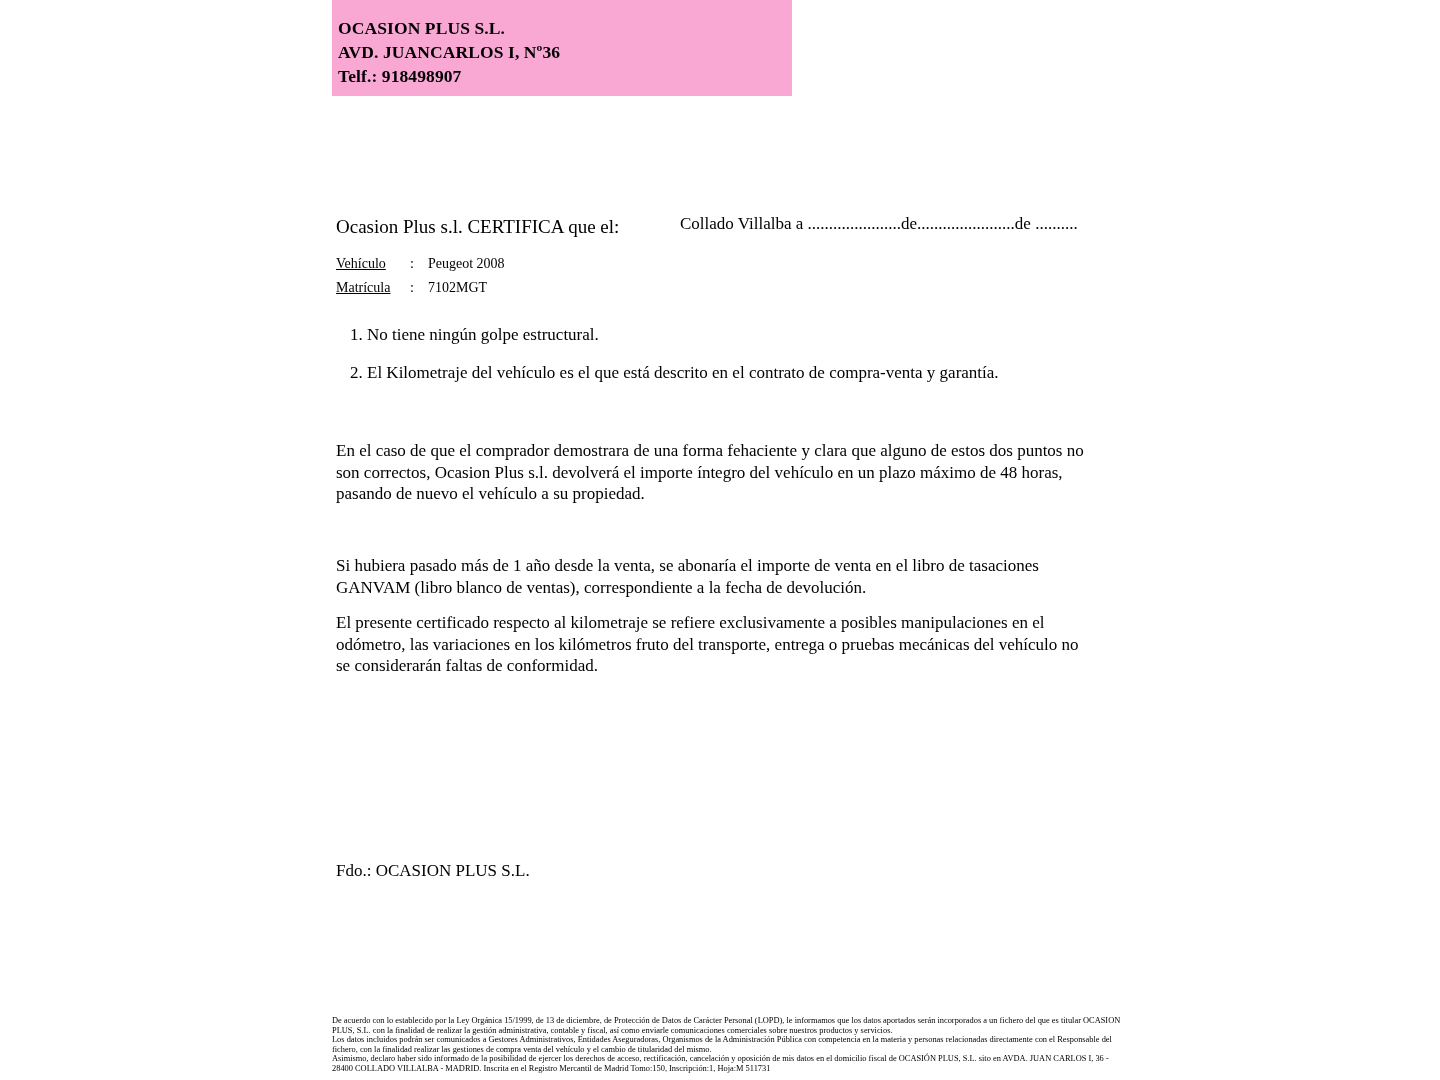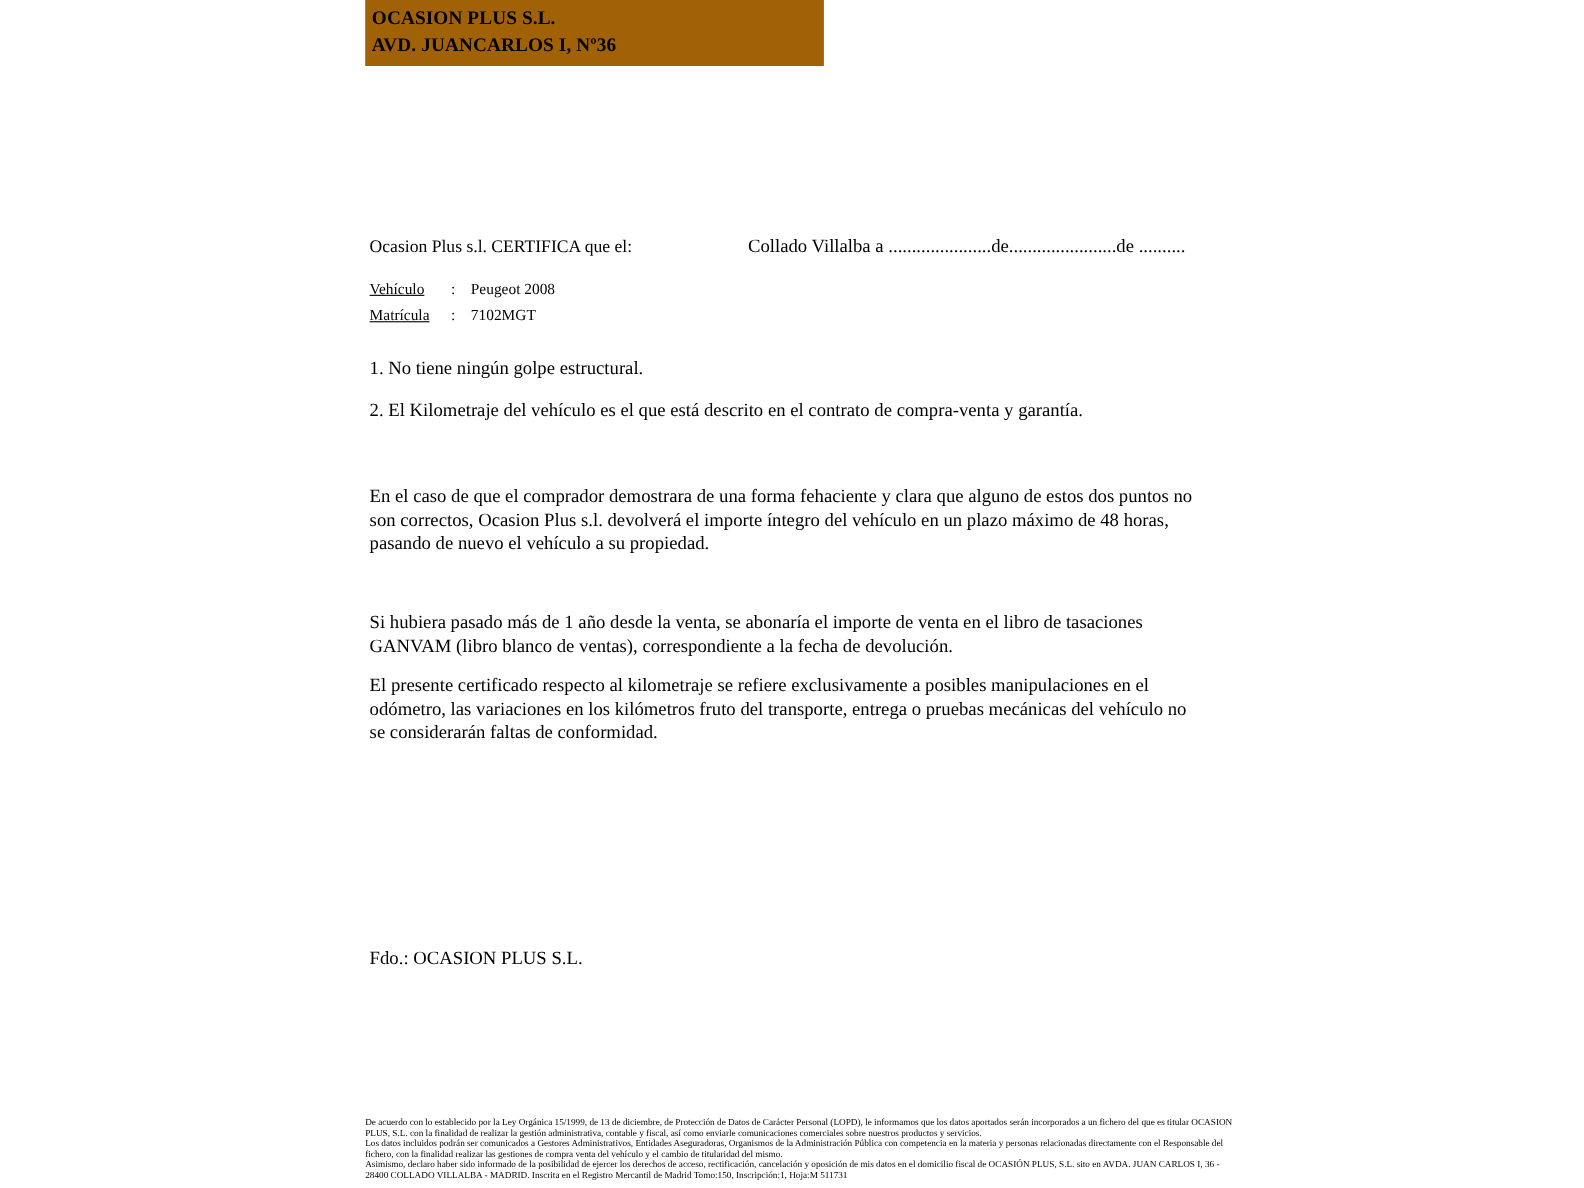--- a/index.html
+++ b/index.html
@@ -17,44 +17,44 @@
   }
   .page {
     position: relative;
     width: 1440px;
     height: 1080px;
   }
   .letterhead {
     position: absolute;
     left: 332px;
     top: 0px;
-    width: 417px;
-    background: #a16207;
-    padding: 4px 0 8px 6px;
+    width: 460px;
+    background: #f9a8d4;
+    padding: 16px 0 8px 6px;
     box-sizing: border-box;
   }
   .letterhead div {
     font-weight: bold;
     font-size: 17.5px;
     line-height: 24px;
     letter-spacing: 0.1px;
   }
   .dateline {
     position: absolute;
     left: 680px;
     top: 170px;
     font-size: 17px;
     white-space: nowrap;
     margin-top: 44px;
   }
   .certifica {
     position: absolute;
     left: 336px;
     top: 216px;
-    font-size: 16px;
+    font-size: 19px;
   }
   .fieldrow {
     position: absolute;
     left: 336px;
     font-size: 14px;
     white-space: nowrap;
     margin-top: 16px;
   }
   .fieldrow.r1 { top: 240px; }
   .fieldrow.r2 { top: 264px; }
@@ -62,21 +62,21 @@
     text-decoration: underline;
     display: inline-block;
     width: 74px;
   }
   .fieldsep {
     display: inline-block;
     width: 18px;
   }
   .point {
     position: absolute;
-    left: 336px;
+    left: 350px;
     font-size: 17px;
   }
   .point.p1 { top: 325px; }
   .point.p2 { top: 363px; }
   .para {
     position: absolute;
     left: 336px;
     width: 760px;
     font-size: 17px;
     line-height: 21.5px;
@@ -105,20 +105,21 @@
   }
 </style>
 </head>
 <body>
 
 <div class="page">
 
   <div class="letterhead">
     <div>OCASION PLUS S.L.</div>
     <div>AVD. JUANCARLOS I, Nº36</div>
+    <div>Telf.: 918498907</div>
   </div>
 
   <div class="dateline">Collado Villalba a ......................de.......................de ..........</div>
 
   <div class="certifica">Ocasion Plus s.l. CERTIFICA que el:</div>
 
   <div class="fieldrow r1">
     <span class="fieldlabel">Vehículo</span><span class="fieldsep">:</span><span>Peugeot 2008</span>
   </div>
 

